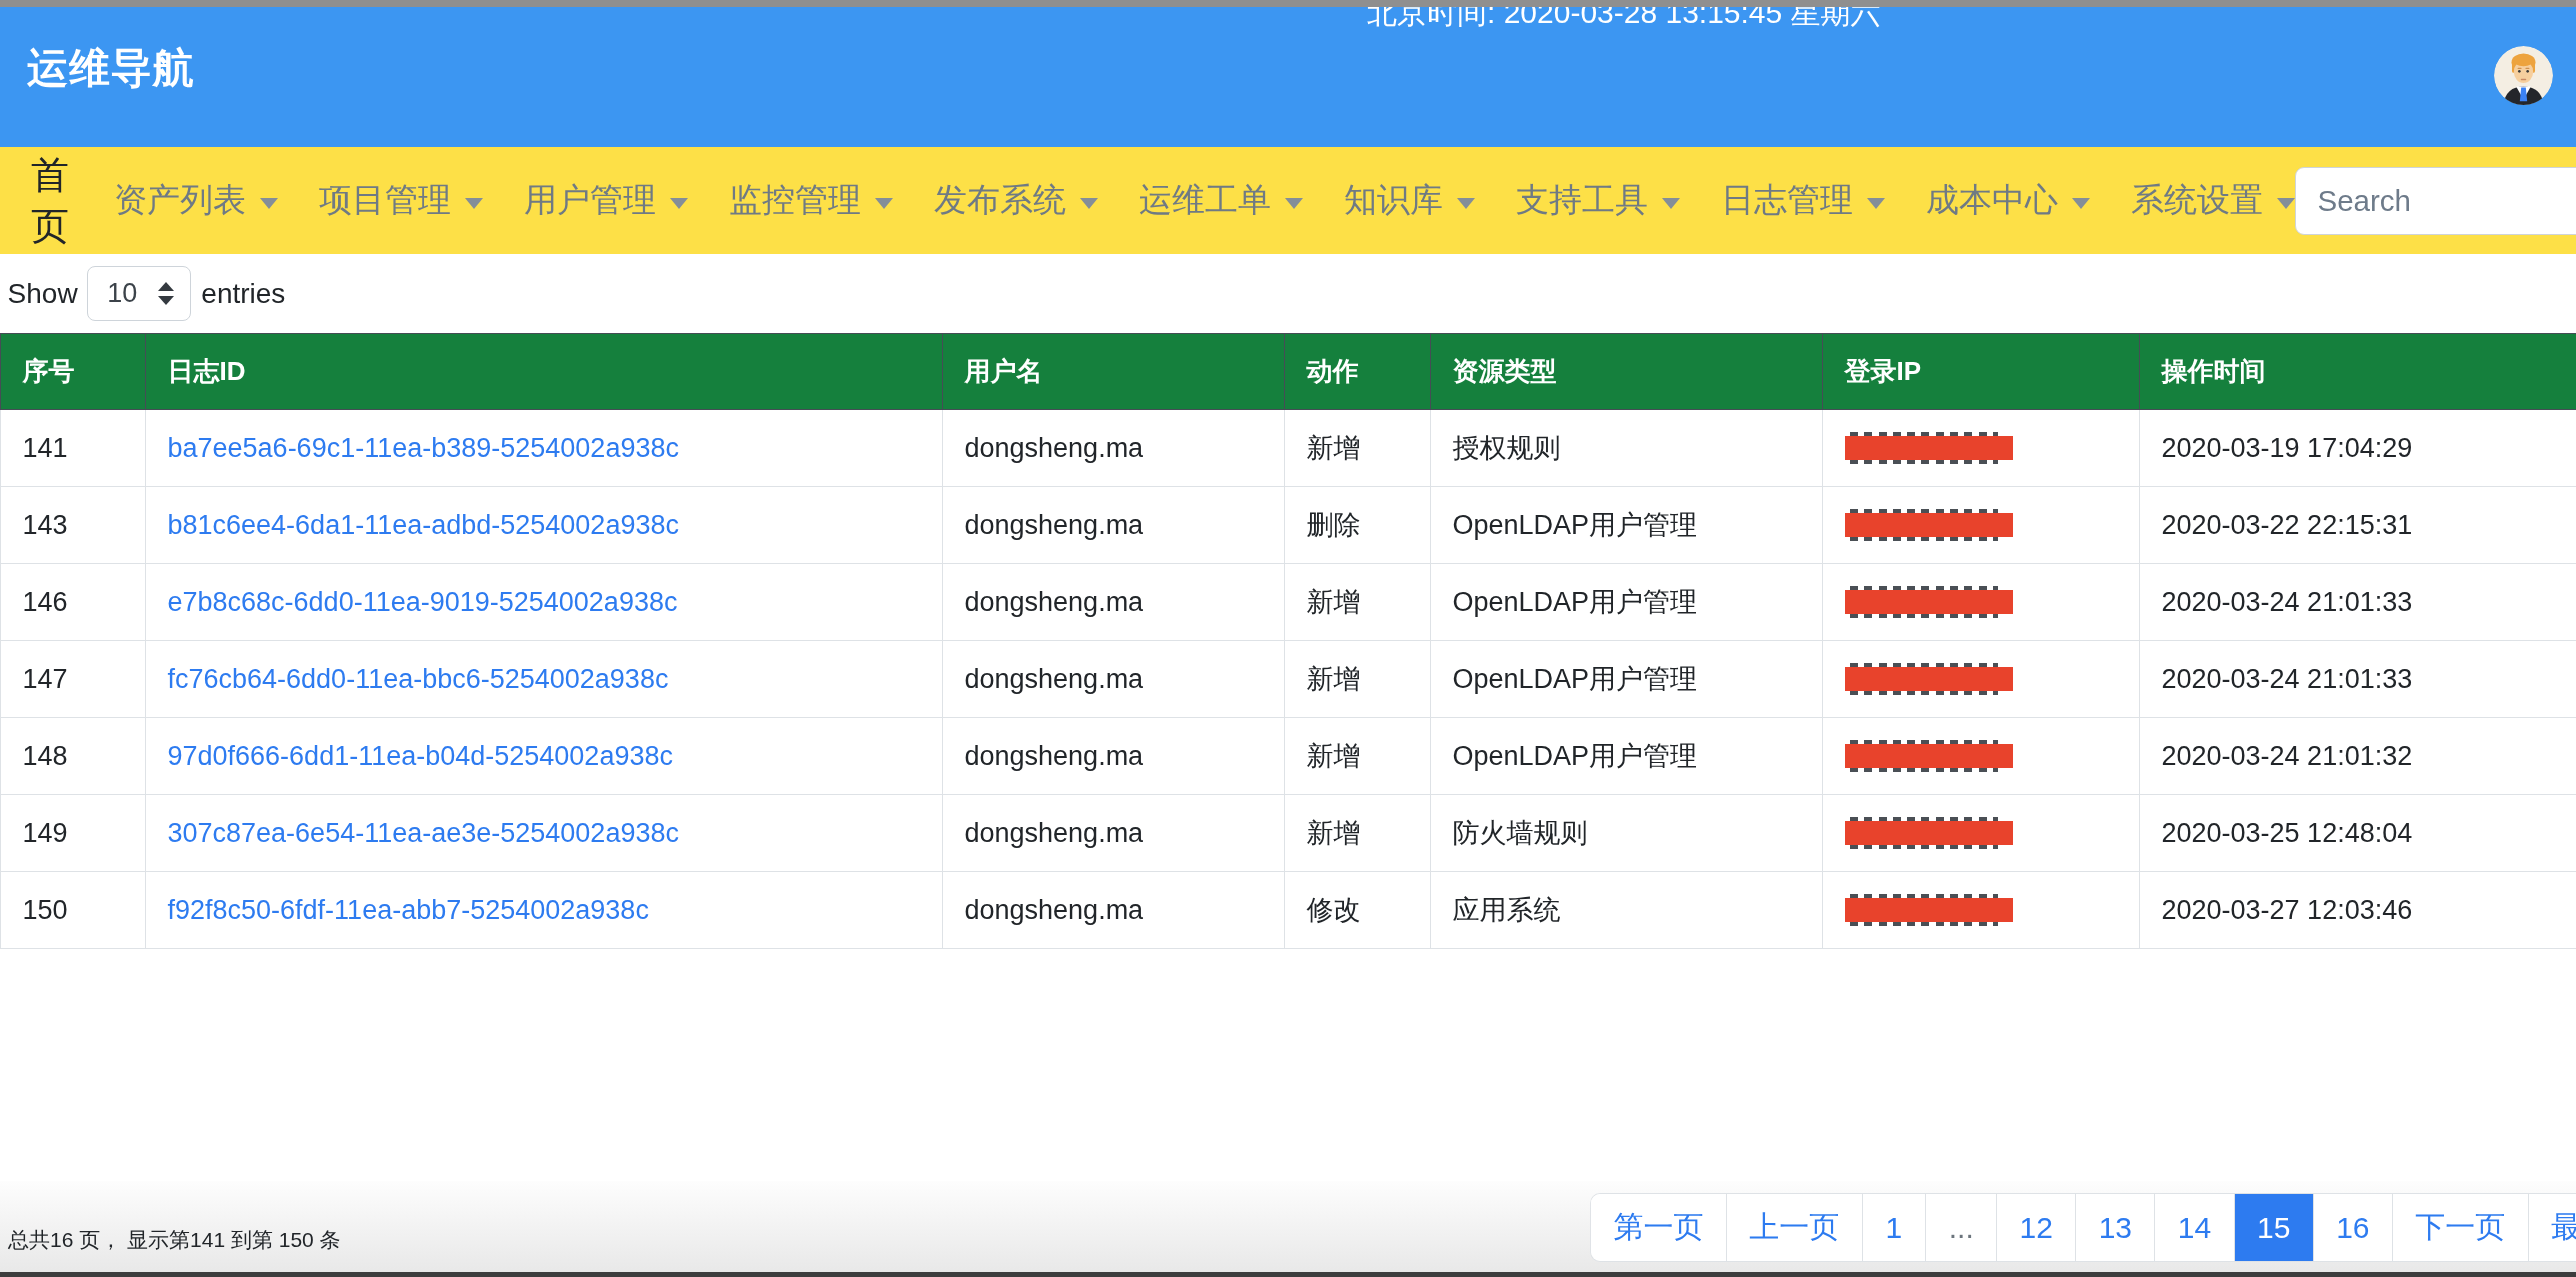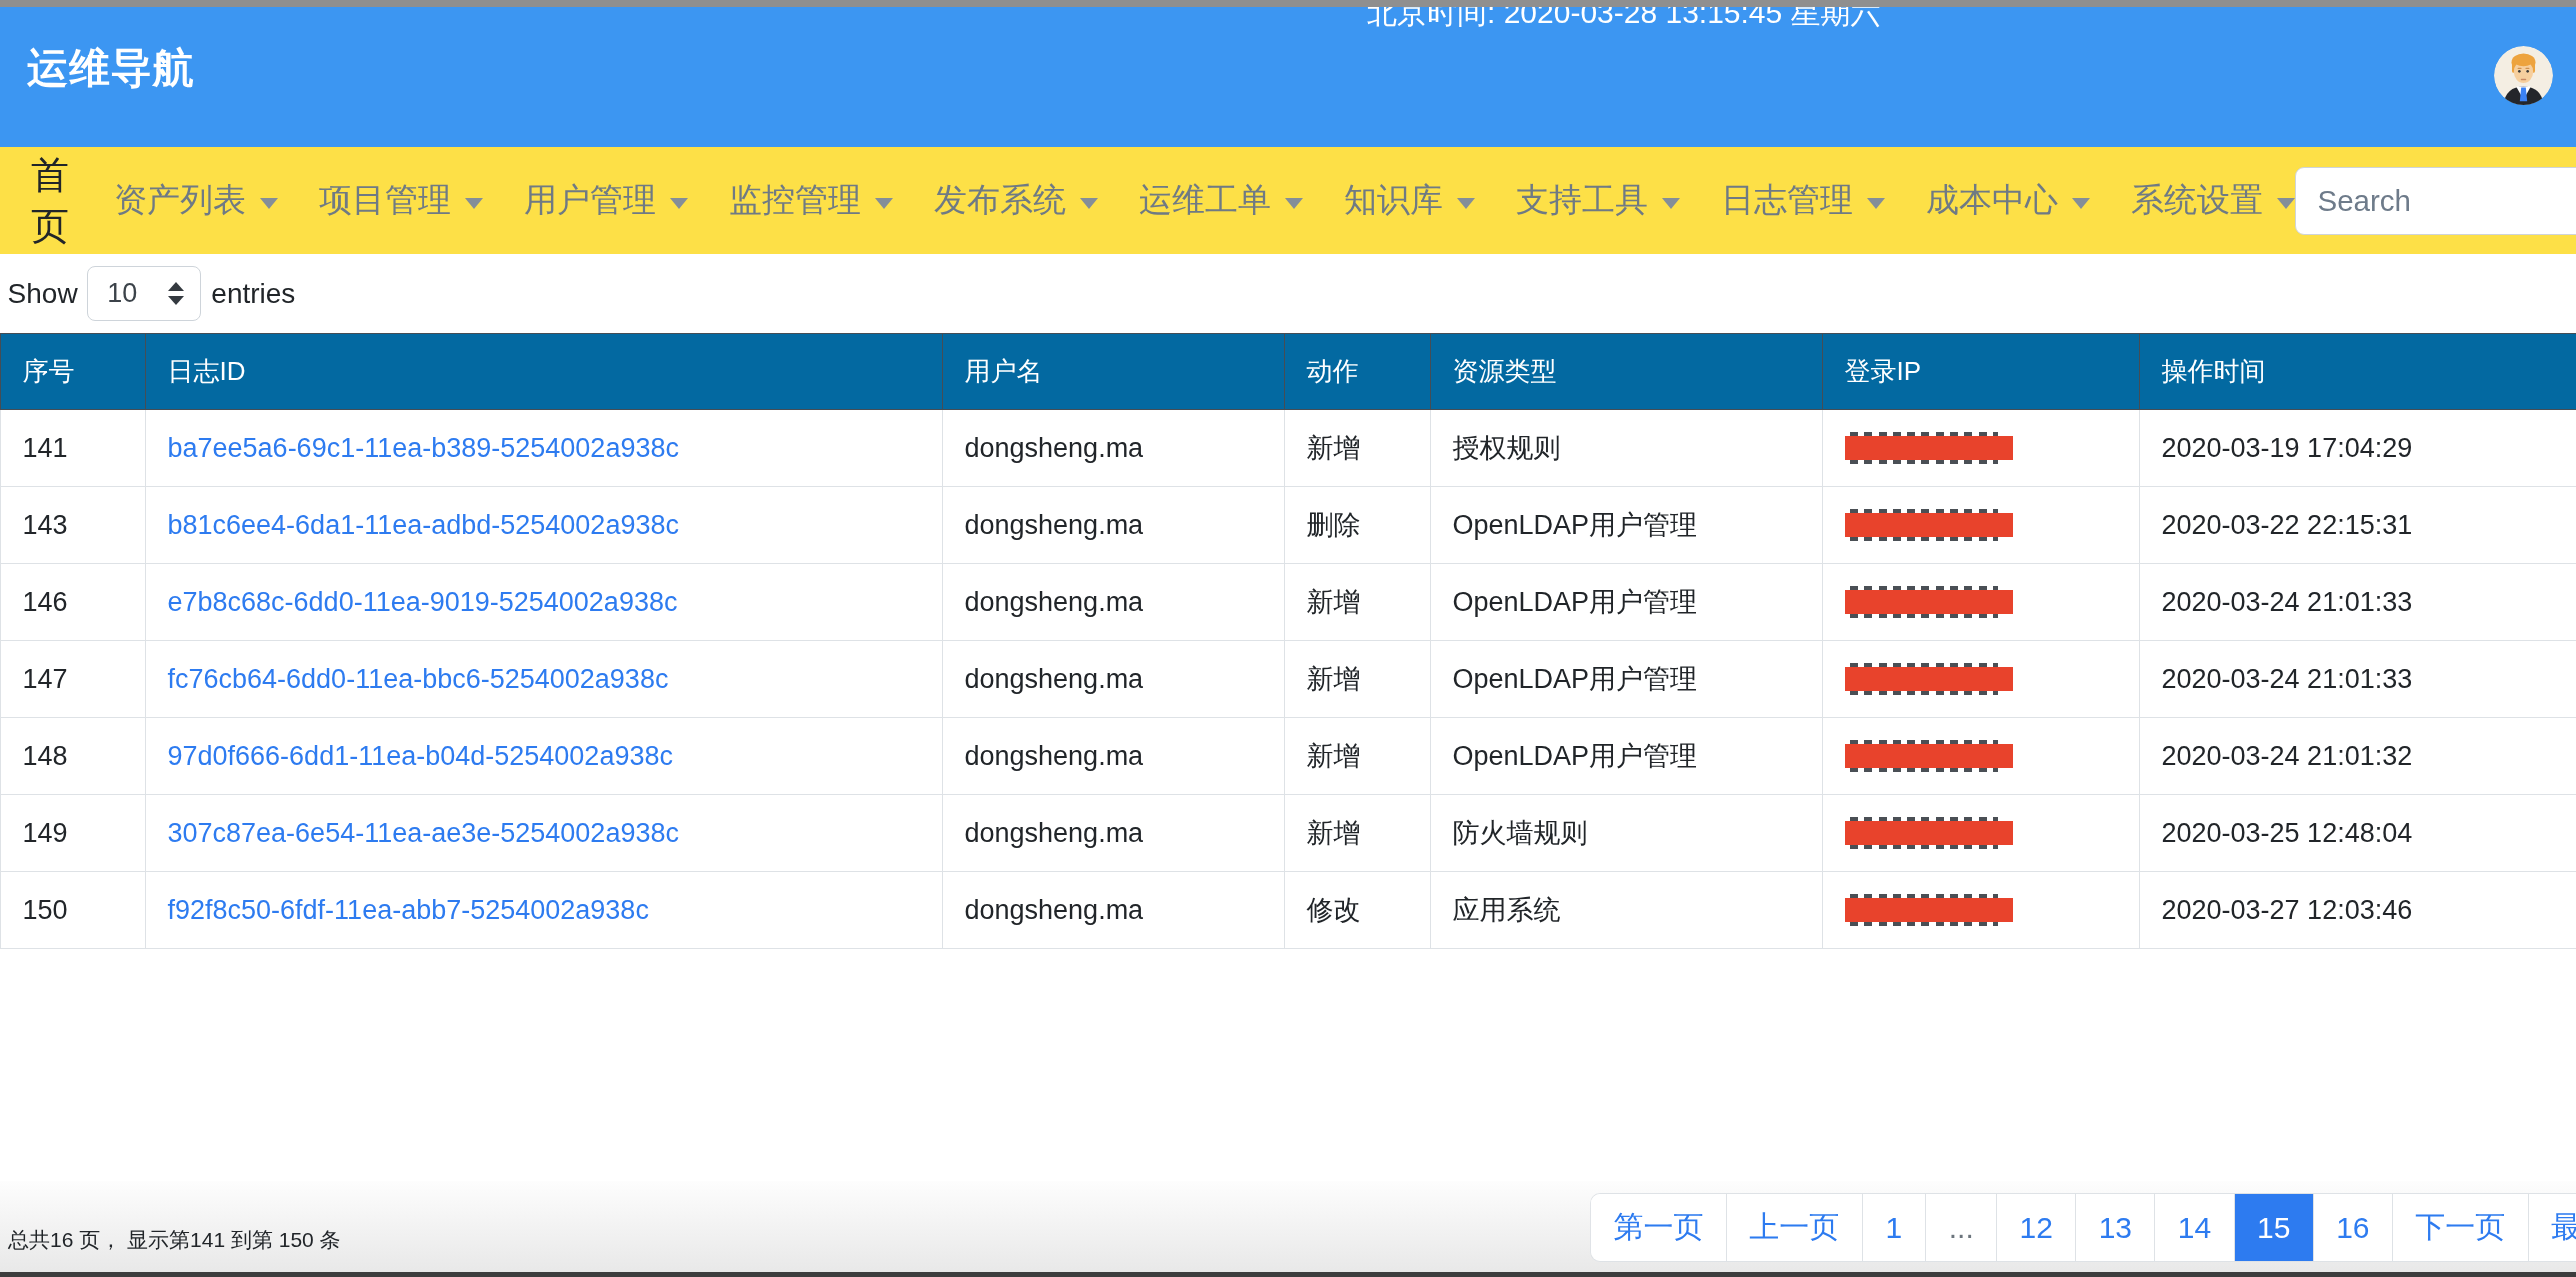--- a/index.html
+++ b/index.html
@@ -21,30 +21,30 @@
   .nav-menus { display:flex; align-items:center; gap:41px; }
   .nav-item { display:flex; align-items:center; gap:14px; font-size:33px; color:#6f7a84; cursor:pointer; white-space:nowrap; }
   .caret { width:0; height:0; border-left:9.8px solid transparent; border-right:9.8px solid transparent; border-top:11.6px solid #848e98; margin-top:5.4px; }
   .nav-spacer { flex:1; }
   .search-input { width:342px; height:68px; box-sizing:border-box; border:0.9px solid #ced4da; border-radius:9px; background:#ffffff; font-size:29.5px; color:#212529; padding:0 21.5px; outline:none; margin-right:18px; }
   .search-input::placeholder { color:#6e7b8a; }
 
   
   .show-row { position:absolute; top:254px; left:4px; width:100%; height:79px; display:flex; align-items:center; background:#ffffff; }
   .show-label { font-size:28px; color:#212529; margin-left:3.6px; }
-  .entries-select { margin-left:9px; width:114px; height:55px; border:0.9px solid #ced4da; border-radius:8px; background:#ffffff; display:flex; align-items:center; justify-content:space-between; padding:0 16px 0 19.7px; box-sizing:border-box; cursor:pointer; }
+  .entries-select { margin-left:9px; width:104px; height:55px; border:0.9px solid #ced4da; border-radius:8px; background:#ffffff; display:flex; align-items:center; justify-content:space-between; padding:0 16px 0 19.7px; box-sizing:border-box; cursor:pointer; }
   .entries-value { font-size:27px; color:#3c434a; }
   .sel-arrows { display:flex; flex-direction:column; gap:4.5px; }
   .sel-arrows .up { width:0;height:0;border-left:8px solid transparent;border-right:8px solid transparent;border-bottom:9.8px solid #343a40; }
   .sel-arrows .down { width:0;height:0;border-left:8px solid transparent;border-right:8px solid transparent;border-top:9.8px solid #343a40; }
   .entries-label { font-size:28px; color:#212529; margin-left:10.7px; }
 
   
   .log-table { position:absolute; top:333px; left:0; width:2576px; border-collapse:collapse; table-layout:fixed; }
-  .log-table thead th { background:#0369a1; color:#ffffff; font-size:26px; font-weight:normal; text-align:left; height:76px; padding:0 0 0 21.5px; border:0.9px solid #454d55; box-sizing:border-box; }
+  .log-table thead th { background:#15803d; color:#ffffff; font-size:26px; font-weight:bold; text-align:left; height:76px; padding:0 0 0 21.5px; border:0.9px solid #454d55; box-sizing:border-box; }
   .log-table tbody td { background:#ffffff; color:#212529; font-size:27px; height:77px; padding:0 0 0 21.5px; border:0.9px solid #dee2e6; box-sizing:border-box; vertical-align:middle; }
   .log-table a.link { color:#2d7bf0; text-decoration:none; }
   .redact { position:relative; width:168px; height:32px; }
   .redact .sliver-top { position:absolute; top:0; left:5.4px; right:14.3px; height:4.5px;
       background:repeating-linear-gradient(90deg,#4a4f55 0 8px, transparent 8px 14.3px); }
   .redact .sliver-bottom { position:absolute; bottom:0; left:5.4px; right:14.3px; height:4.5px;
       background:repeating-linear-gradient(90deg,#4a4f55 0 8px, transparent 8px 14.3px); }
   .redact .redact-bar { position:absolute; top:3.6px; bottom:3.6px; left:0; right:0; background:#e8432c; }
 
   

